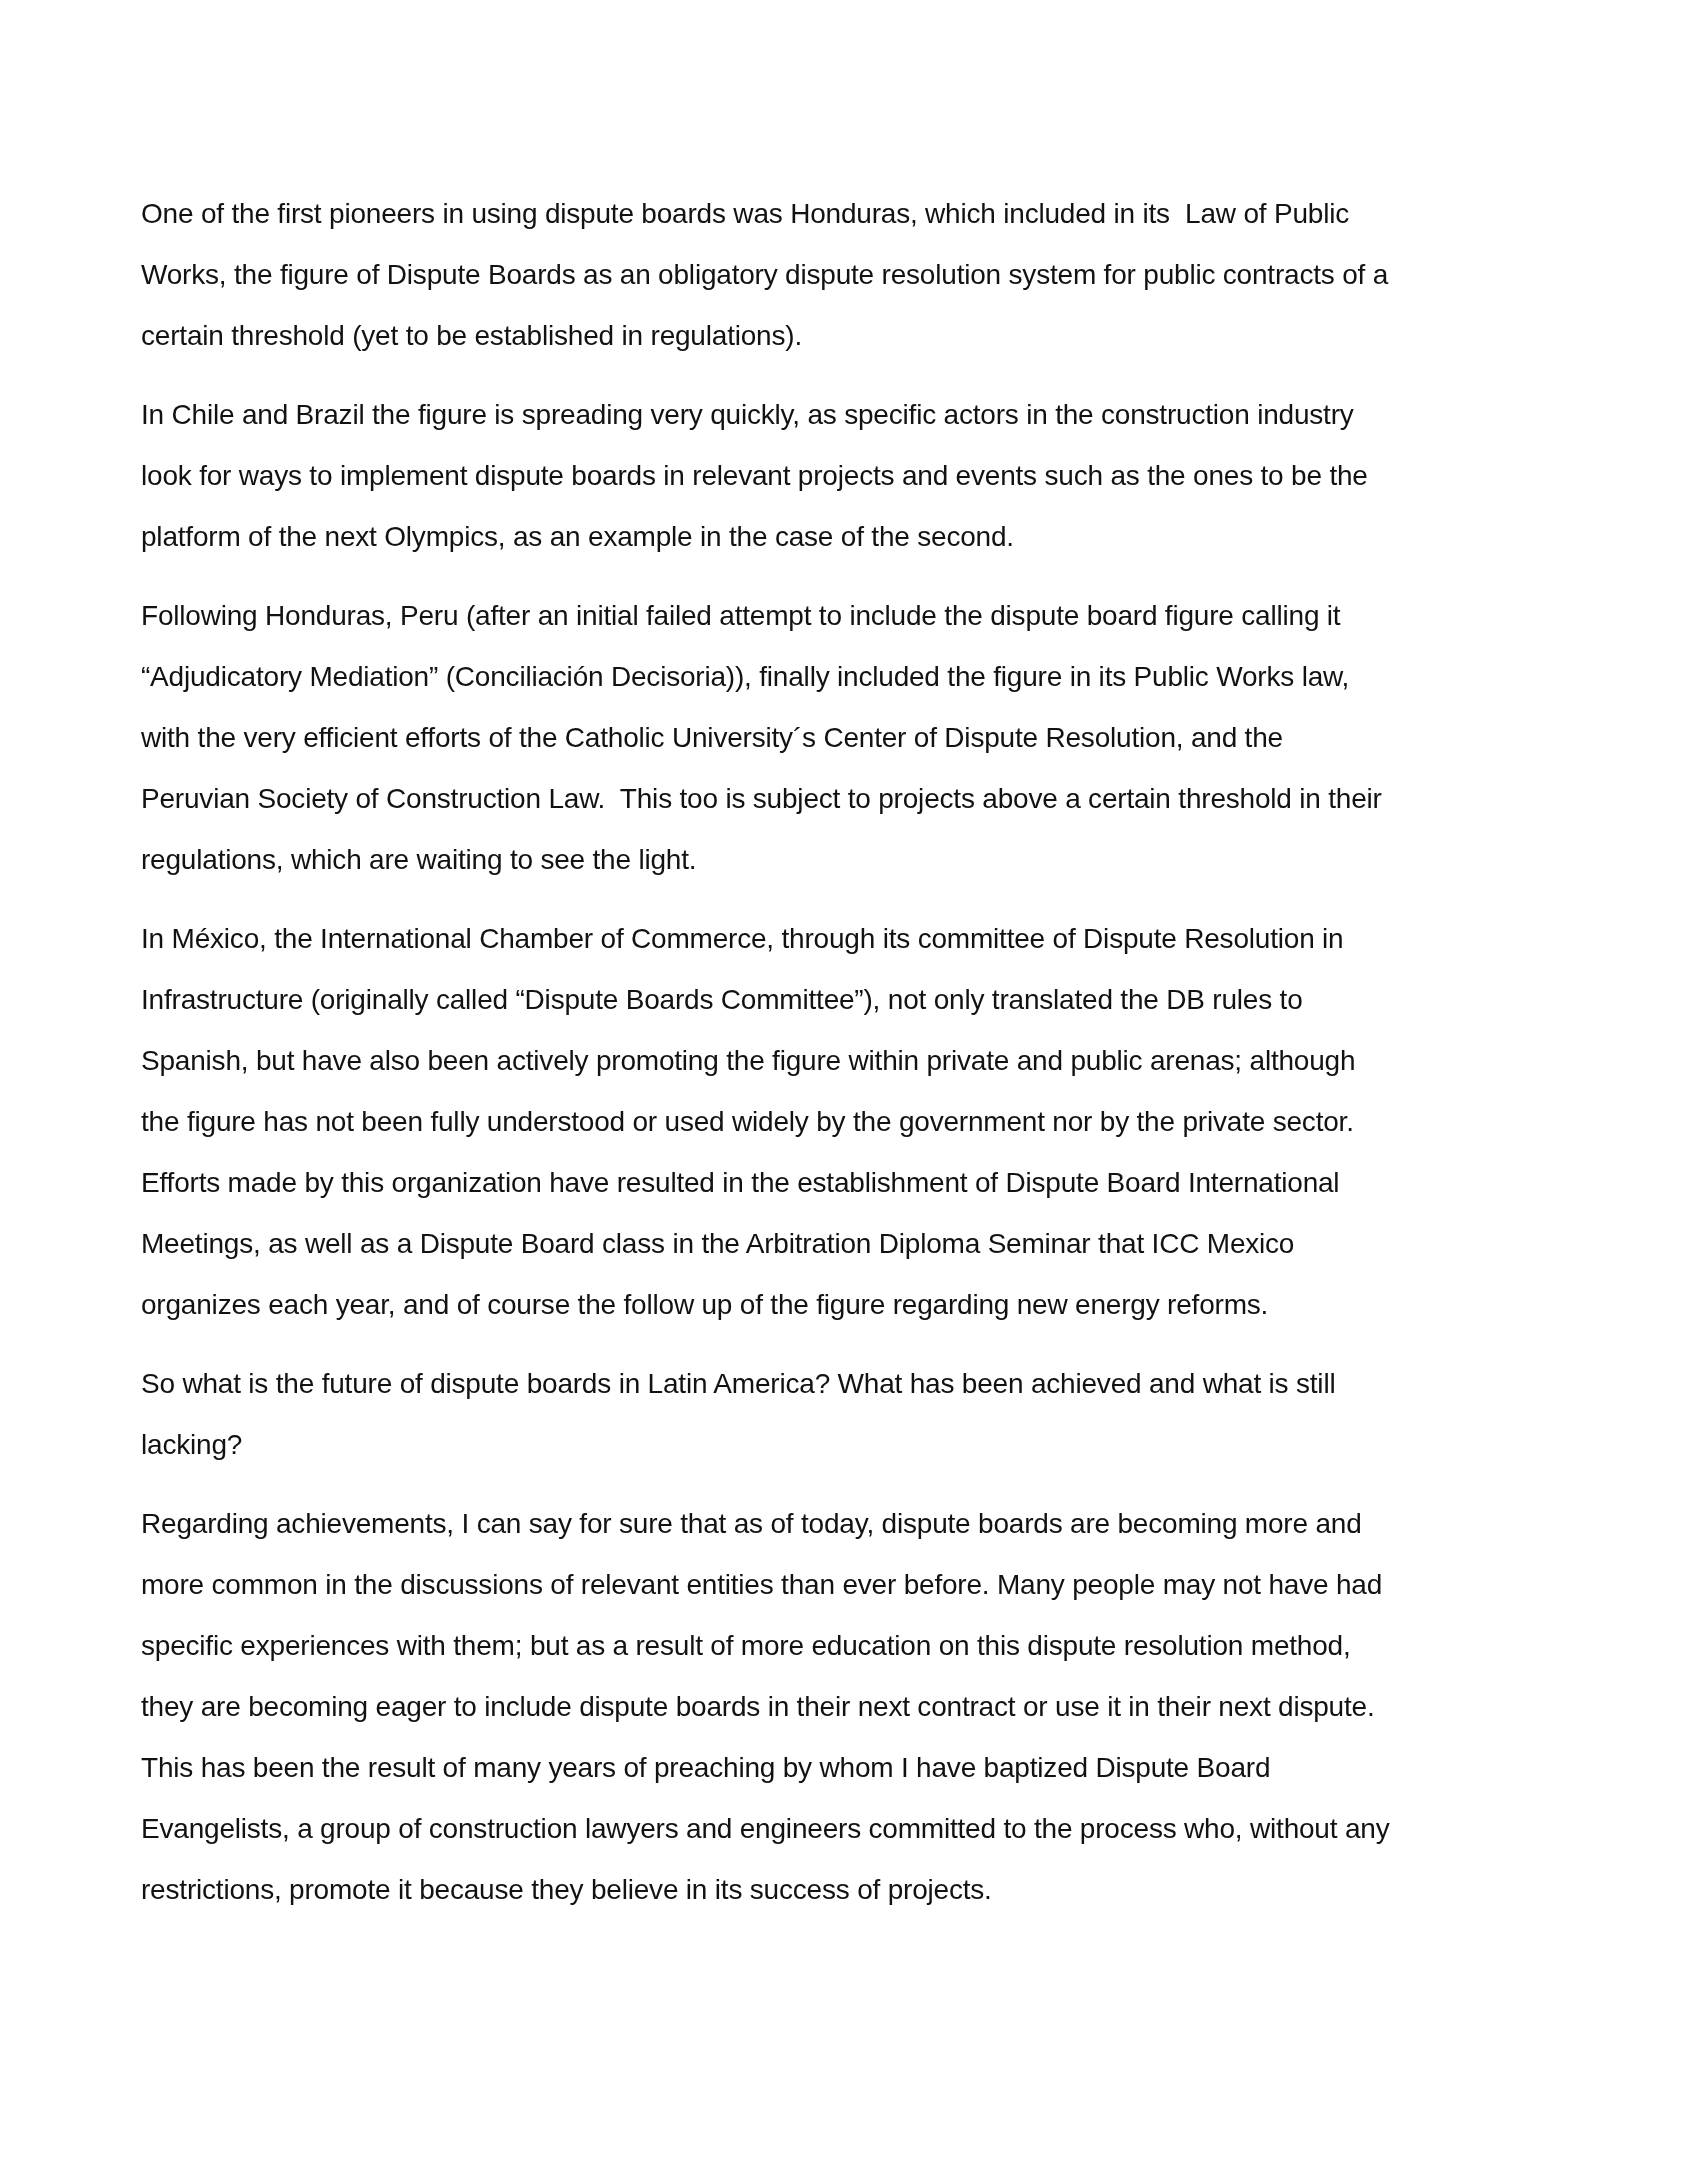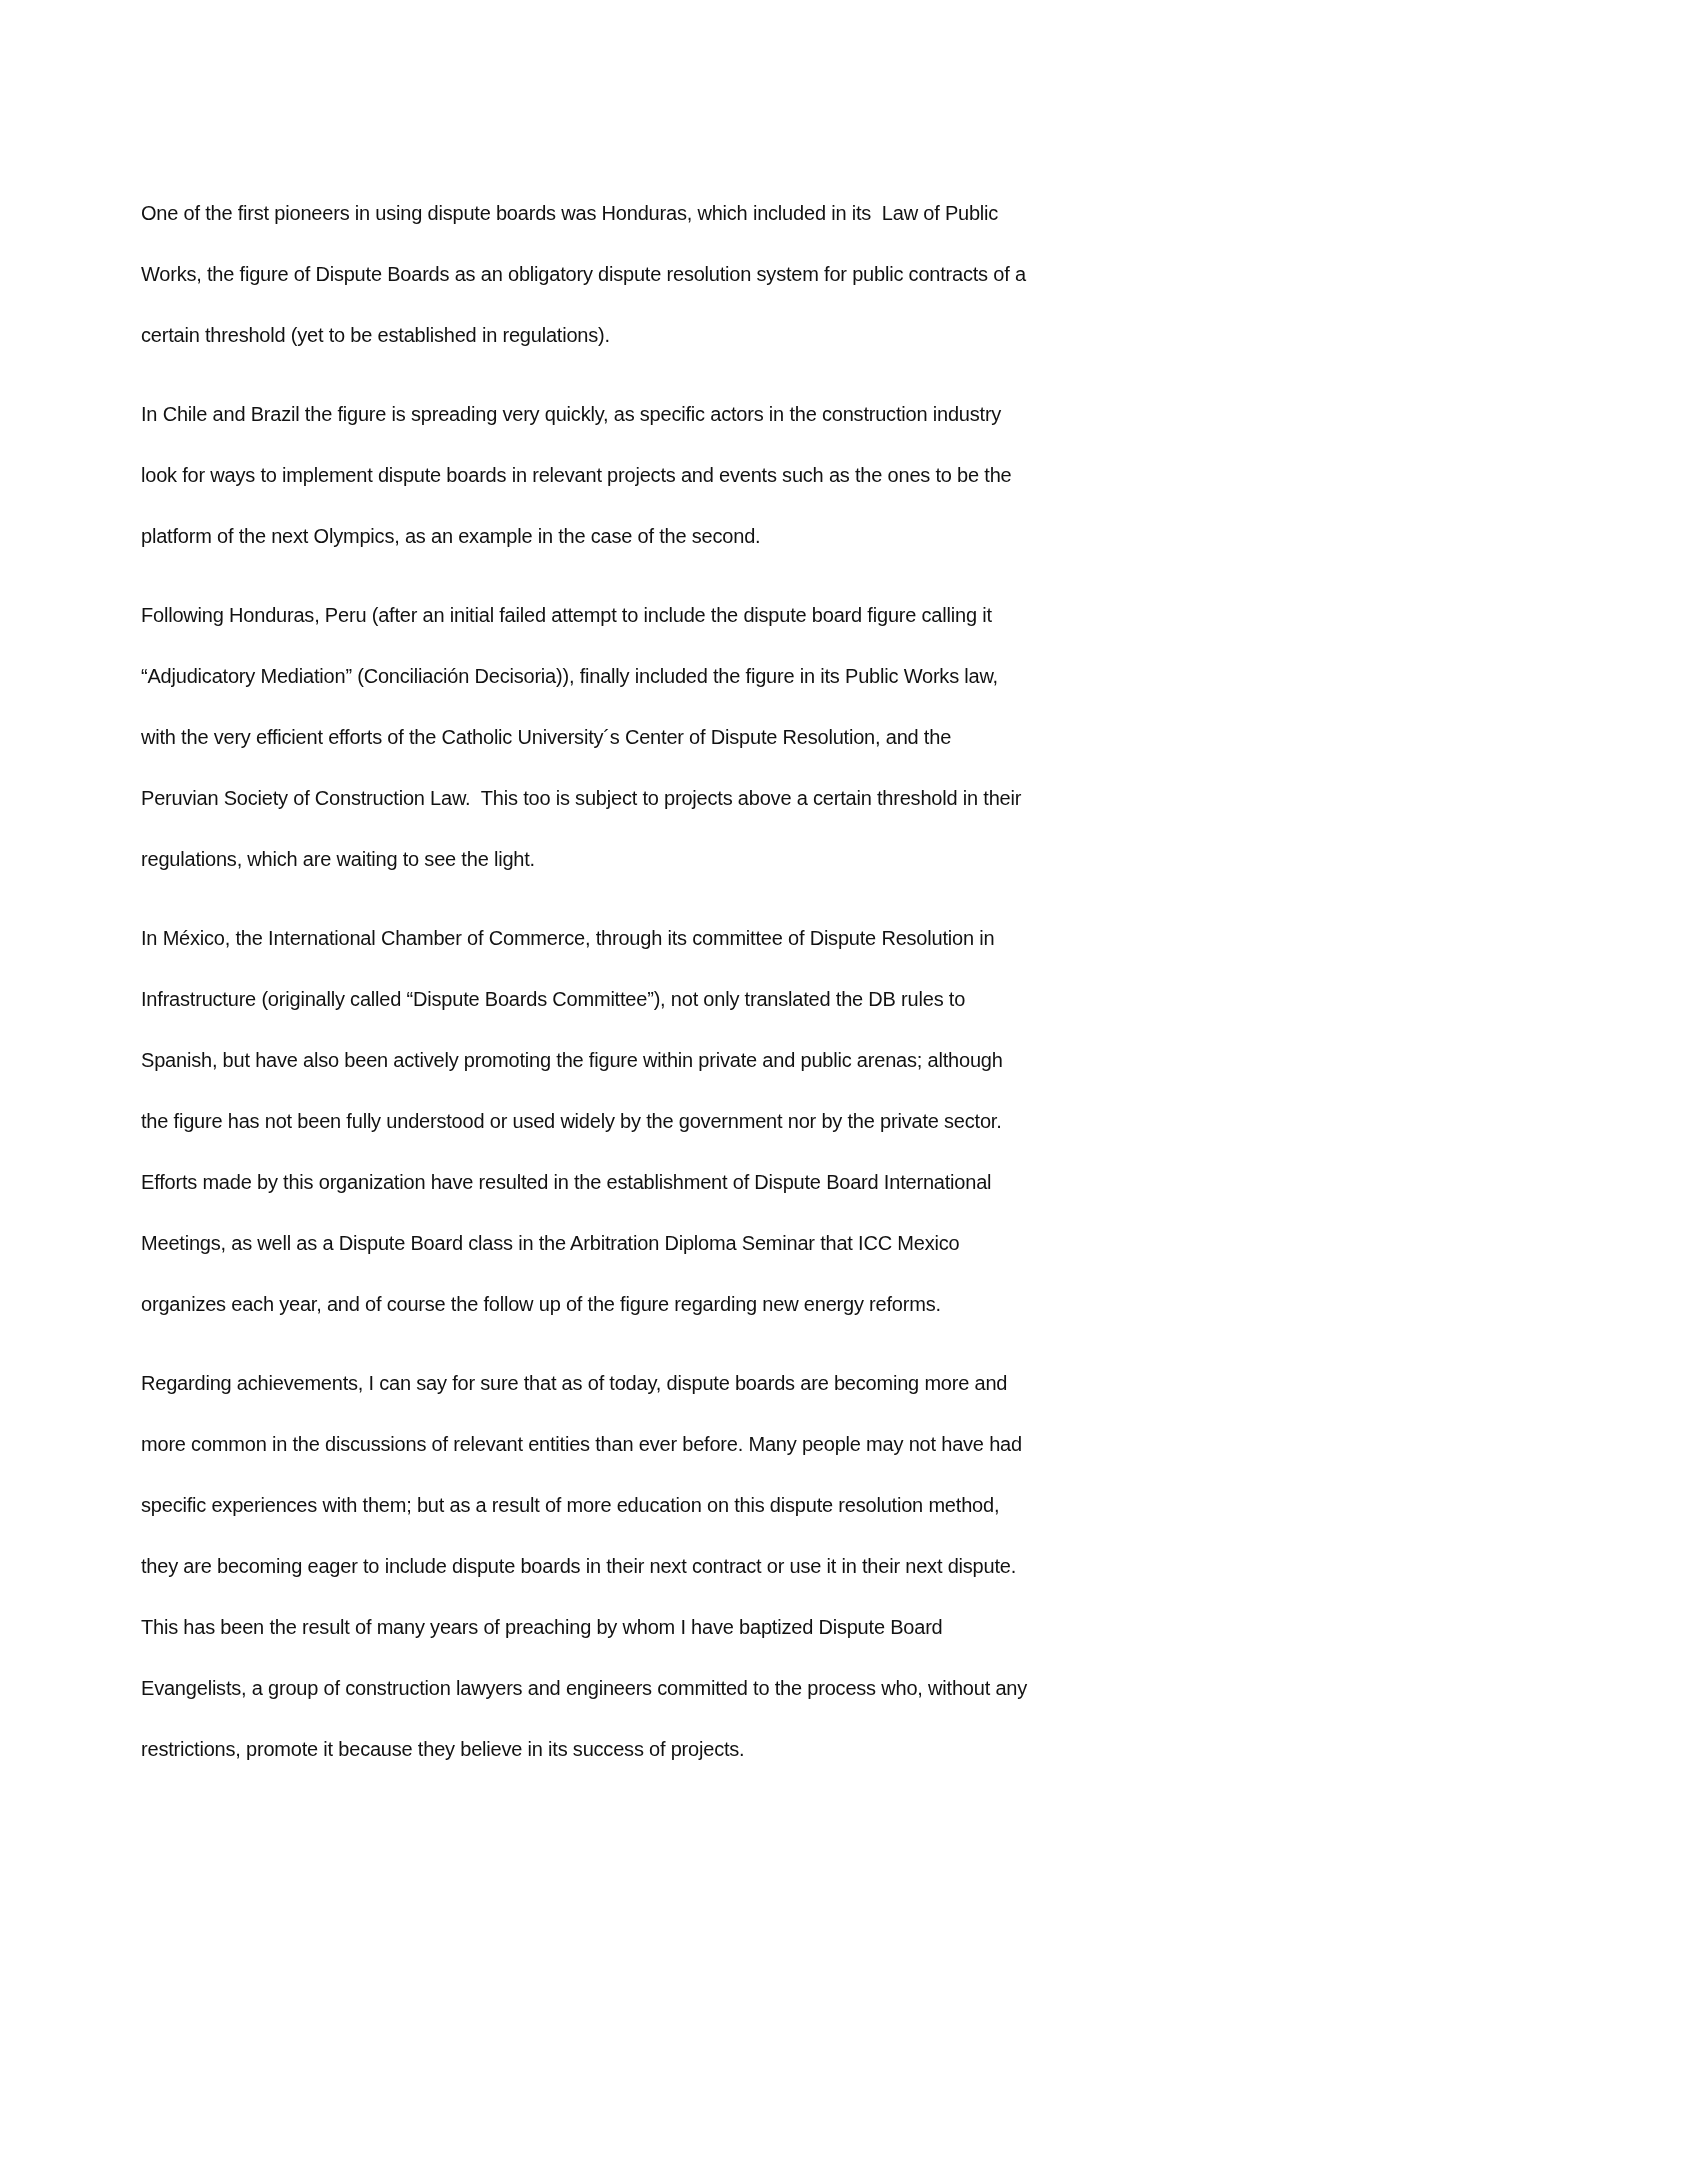--- a/index.html
+++ b/index.html
@@ -16,21 +16,21 @@
     font-family: "Liberation Sans", sans-serif;
   }
   .text-block {
     position: absolute;
     left: 141px;
     top: 183px;
     width: 1465px;
   }
   .para {
     margin: 0 0 18px 0;
-    font-size: 20px;
+    font-size: 28px;
     line-height: 61px;
     letter-spacing: -0.2px;
     color: #121212;
     white-space: pre;       
     text-align: left;
   }
 </style>
 </head>
 <body>
 
@@ -47,20 +47,22 @@
 with the very efficient efforts of the Catholic University´s Center of Dispute Resolution, and the
 Peruvian Society of Construction Law.  This too is subject to projects above a certain threshold in their
 regulations, which are waiting to see the light.</p>
     <p class="para">In México, the International Chamber of Commerce, through its committee of Dispute Resolution in
 Infrastructure (originally called “Dispute Boards Committee”), not only translated the DB rules to
 Spanish, but have also been actively promoting the figure within private and public arenas; although
 the figure has not been fully understood or used widely by the government nor by the private sector.
 Efforts made by this organization have resulted in the establishment of Dispute Board International
 Meetings, as well as a Dispute Board class in the Arbitration Diploma Seminar that ICC Mexico
 organizes each year, and of course the follow up of the figure regarding new energy reforms.</p>
+    <p class="para">So what is the future of dispute boards in Latin America? What has been achieved and what is still
+lacking?</p>
     <p class="para">Regarding achievements, I can say for sure that as of today, dispute boards are becoming more and
 more common in the discussions of relevant entities than ever before. Many people may not have had
 specific experiences with them; but as a result of more education on this dispute resolution method,
 they are becoming eager to include dispute boards in their next contract or use it in their next dispute.
 This has been the result of many years of preaching by whom I have baptized Dispute Board
 Evangelists, a group of construction lawyers and engineers committed to the process who, without any
 restrictions, promote it because they believe in its success of projects.</p>
   </div>
 </div>
 

